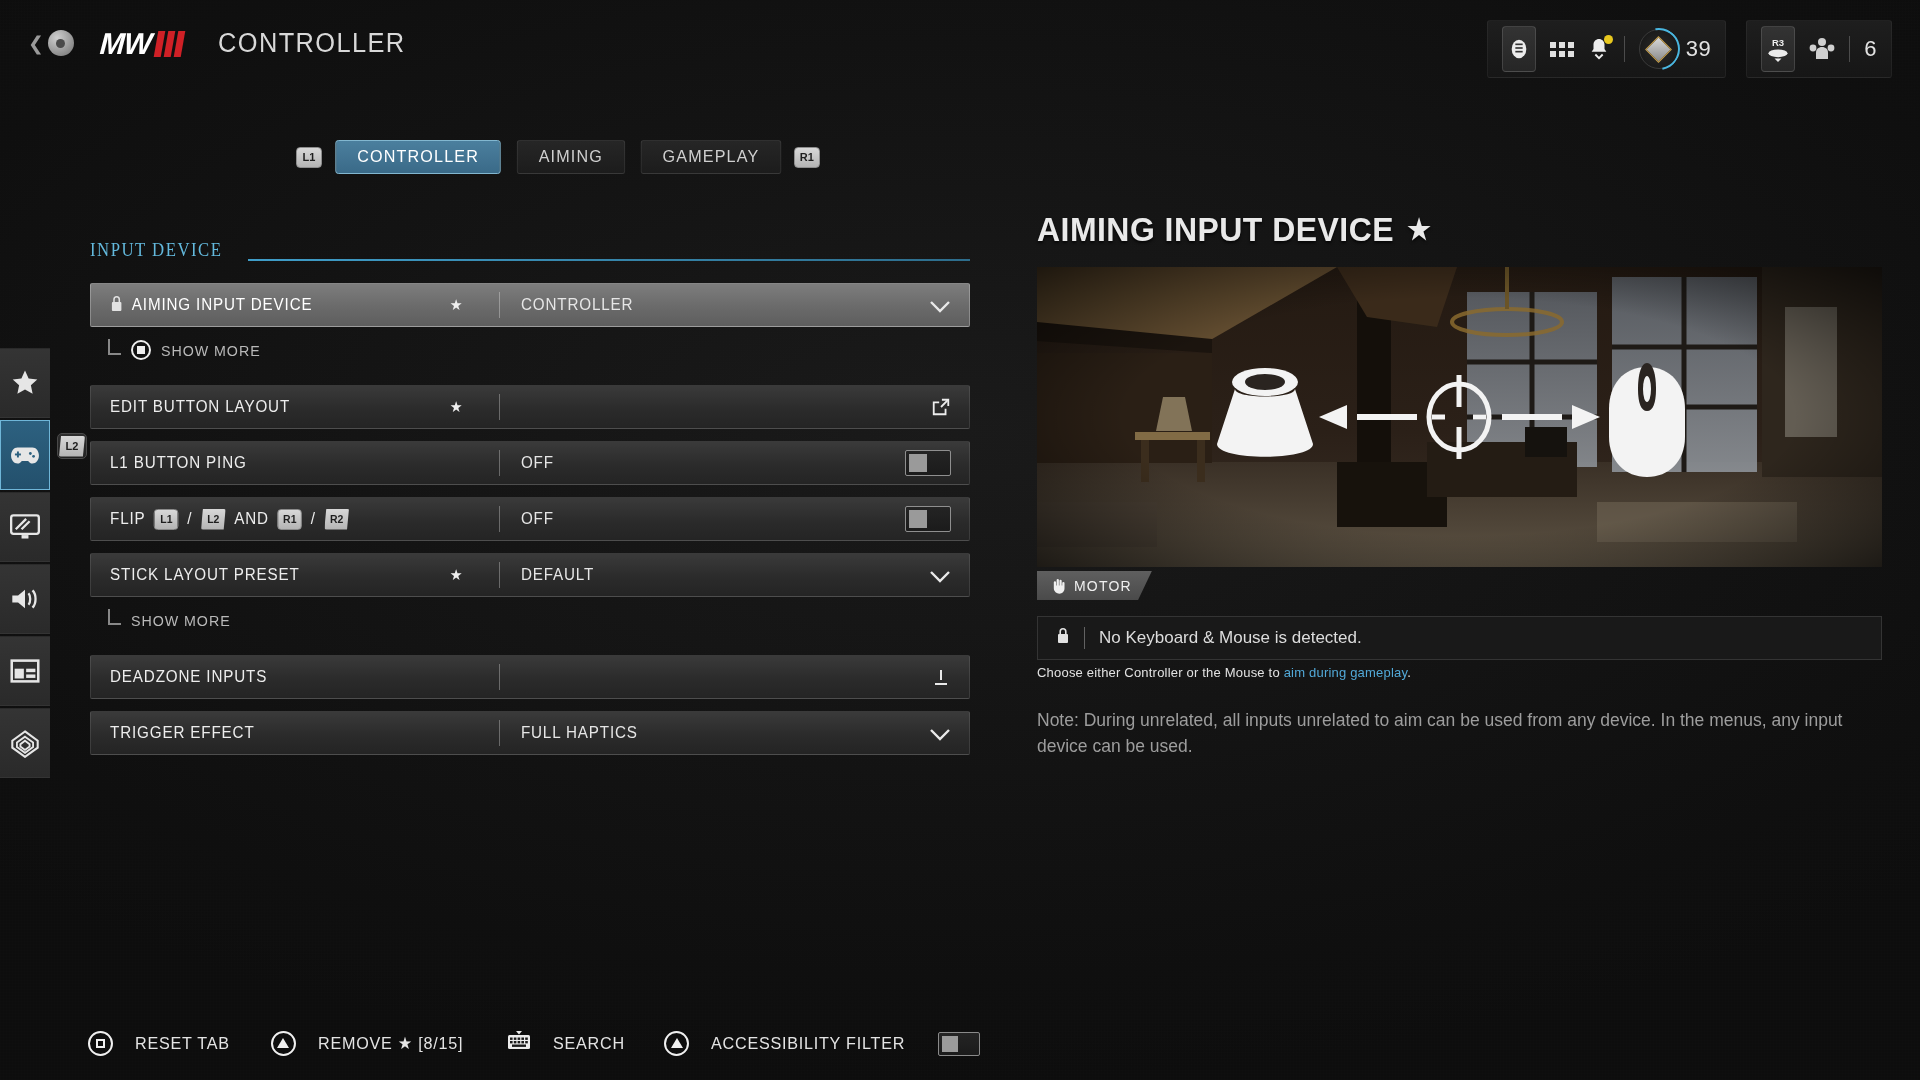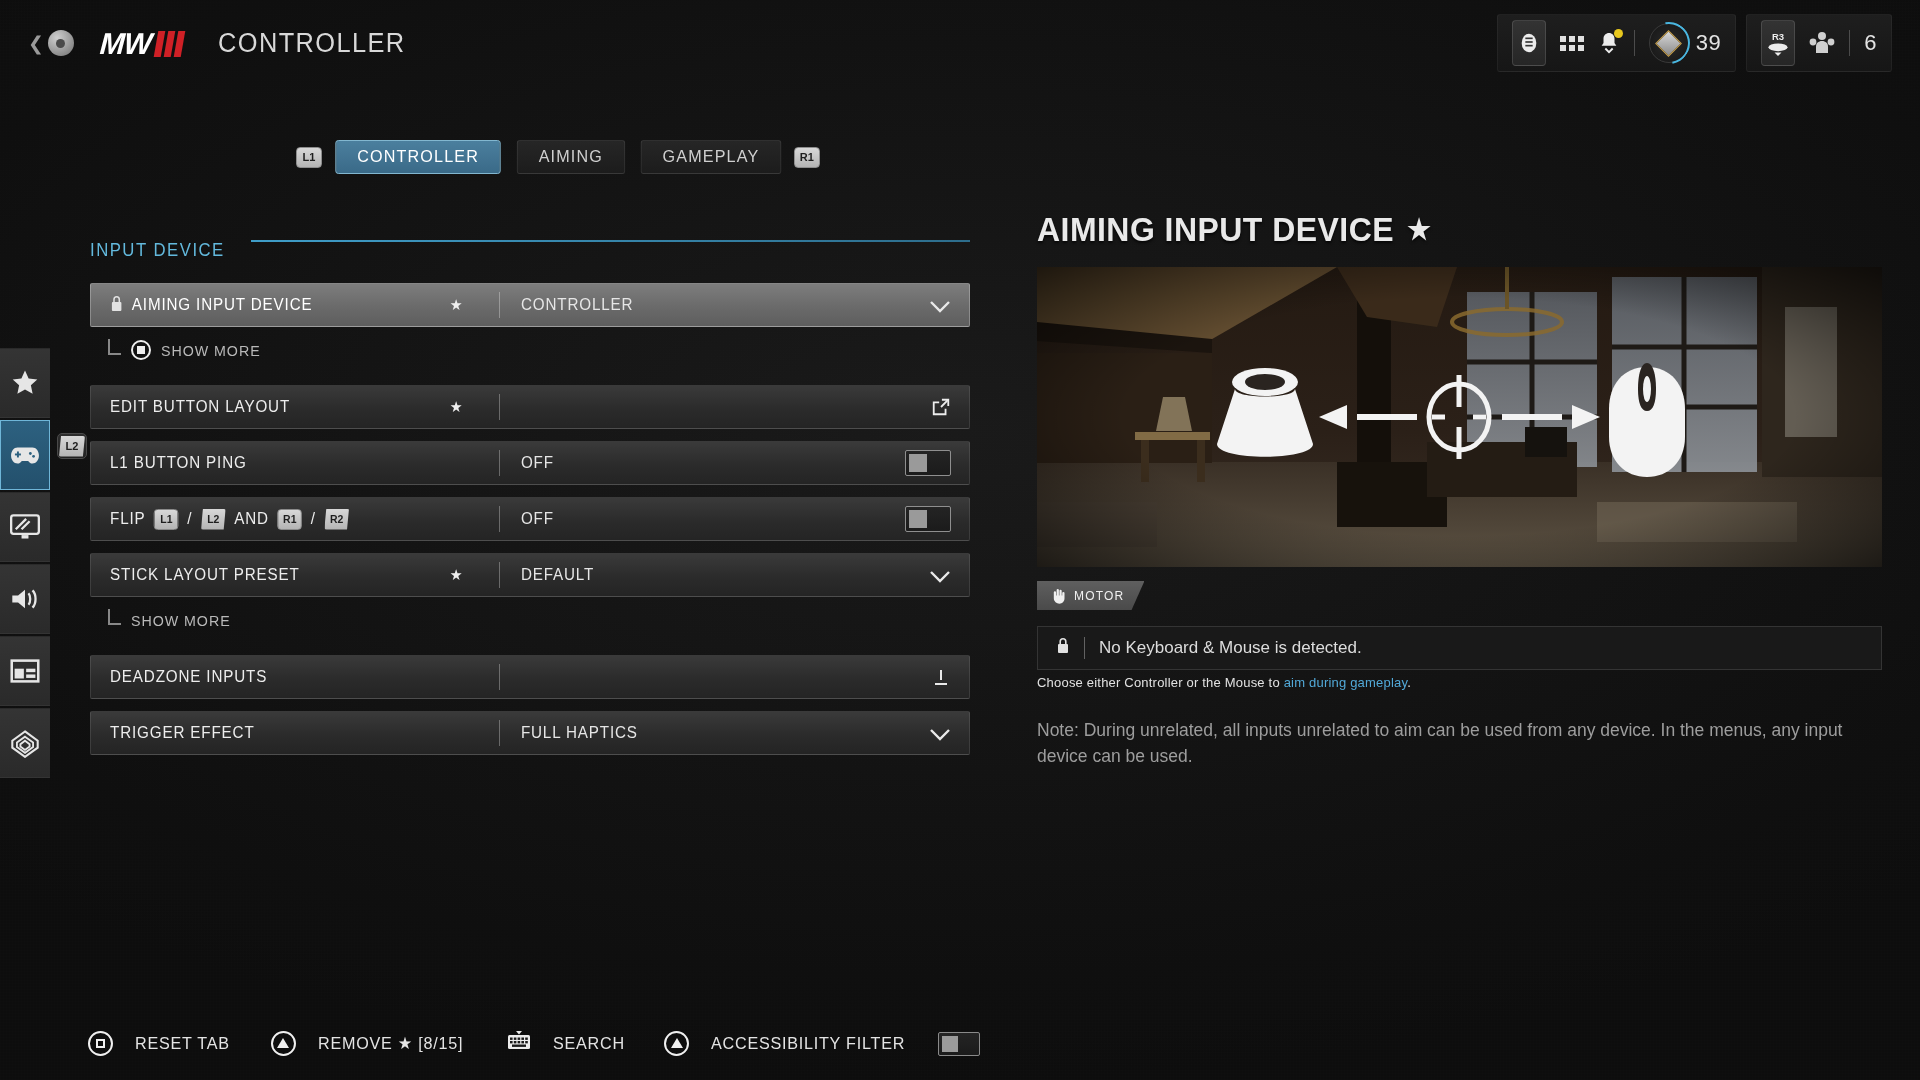--- a/index.html
+++ b/index.html
@@ -41,21 +41,21 @@
   .logo-mw{ font-family:"Liberation Sans", sans-serif; font-weight:bold; font-style:italic;
     font-size:30px; letter-spacing:-1px; color:#fff; transform:skewX(-4deg); }
   .logo-bars{ display:flex; gap:3px; margin-left:2px; }
   .logo-bars span{ display:block; width:7px; height:26px; background:#cf2026; transform:skewX(-10deg); }
   .header-title{
     position:absolute; left:218px; top:28px; font-size:27px; letter-spacing:1.5px;
     color:#d8d8d8; font-weight:500; transform:scaleX(.94); transform-origin:left center;
   }
 
   
-  .hud{ position:absolute; right:28px; top:14px; display:flex; align-items:stretch; gap:10px; height:58px; }
+  .hud{ position:absolute; right:28px; top:20px; display:flex; align-items:stretch; gap:20px; height:58px; }
   .hud-group{
     display:flex; align-items:center; gap:14px; padding:0 14px;
     background:linear-gradient(180deg,#1e1e1e,#161616); border-radius:3px;
     border:1px solid rgba(255,255,255,.05);
   }
   .hud-tile{
     width:34px; height:46px; border-radius:4px; display:flex; align-items:center; justify-content:center;
     background:linear-gradient(180deg,#333,#262626); border:1px solid rgba(255,255,255,.13);
   }
   .hud-item{ display:flex; align-items:center; gap:7px; position:relative; }
@@ -114,21 +114,21 @@
     font-size:11px; font-weight:bold; display:flex; align-items:center; justify-content:center;
     letter-spacing:0; border:1px solid #8d8d8d;
   }
   .btn-badge.trap{
     clip-path:polygon(8% 0%, 100% 0%, 92% 100%, 0% 100%);
     border:none; border-radius:2px;
   }
 
   
   .settings{ position:absolute; left:90px; top:240px; width:880px; height:718px; overflow:hidden; }
-  .sec-head{ display:flex; align-items:flex-start; gap:16px; margin-bottom:22px; }
+  .sec-head{ display:flex; align-items:flex-end; gap:16px; margin-bottom:22px;font-family:Liberation Serif, serif; }
   .sec-head .label{ font-size:18px; letter-spacing:1.6px; transform:scaleX(.93); transform-origin:left; }
   .sec-head .rule{ flex:1; height:1px; }
   .sec-head.accent .label{ color:#63b9dd; }
   .sec-head.accent .rule{ background:linear-gradient(90deg,#3f9dc8,#2d6d8c); height:2px; }
   .sec-head.plain .label{ color:#b7b7b7; }
   .sec-head.plain .rule{ background:rgba(255,255,255,.16); }
 
   .row{
     position:relative; height:44px; margin-bottom:12px; display:flex; align-items:center;
     background:linear-gradient(180deg,#3a3a3a,#2b2b2b 55%,#242424);
@@ -183,24 +183,24 @@
     display:flex; align-items:center; gap:14px; transform:scaleX(.94); transform-origin:left;
     text-shadow:0 2px 3px rgba(0,0,0,.7);
   }
   .panel-title .star{ font-size:28px; }
   .preview{
     margin-top:18px; width:845px; height:300px; position:relative; overflow:hidden;
     background:#151310;
   }
   .prev-art{ position:absolute; inset:0; }
   .tag{
-    margin-top:14px; display:inline-flex; align-items:center; gap:8px; height:29px; padding:0 20px 0 14px;
+    margin-top:4px; display:inline-flex; align-items:center; gap:8px; height:29px; padding:0 20px 0 14px;
     background:linear-gradient(180deg,#5f5f5f,#4a4a4a);
     clip-path:polygon(0 0, 100% 0, 88% 100%, 0 100%);
-    font-size:12px; letter-spacing:1.2px; color:#f0f0f0;
+    font-size:14px; letter-spacing:1.2px; color:#f0f0f0;
   }
   .tag svg{ width:15px; height:16px; fill:#f0f0f0; }
   .infobar{
     margin-top:16px; width:845px; height:44px; display:flex; align-items:center; gap:14px; padding:0 18px;
     background:#191919; border:1px solid rgba(255,255,255,.12);
     font-size:17px; color:#dcdcdc;
   }
   .infobar .divider{ width:1px; height:22px; background:rgba(255,255,255,.32); }
   .desc{ margin-top:4px; font-size:13px; color:#e2e2e2; line-height:1.45; letter-spacing:.2px; }
   .desc .link{ color:#52a9d8; }

